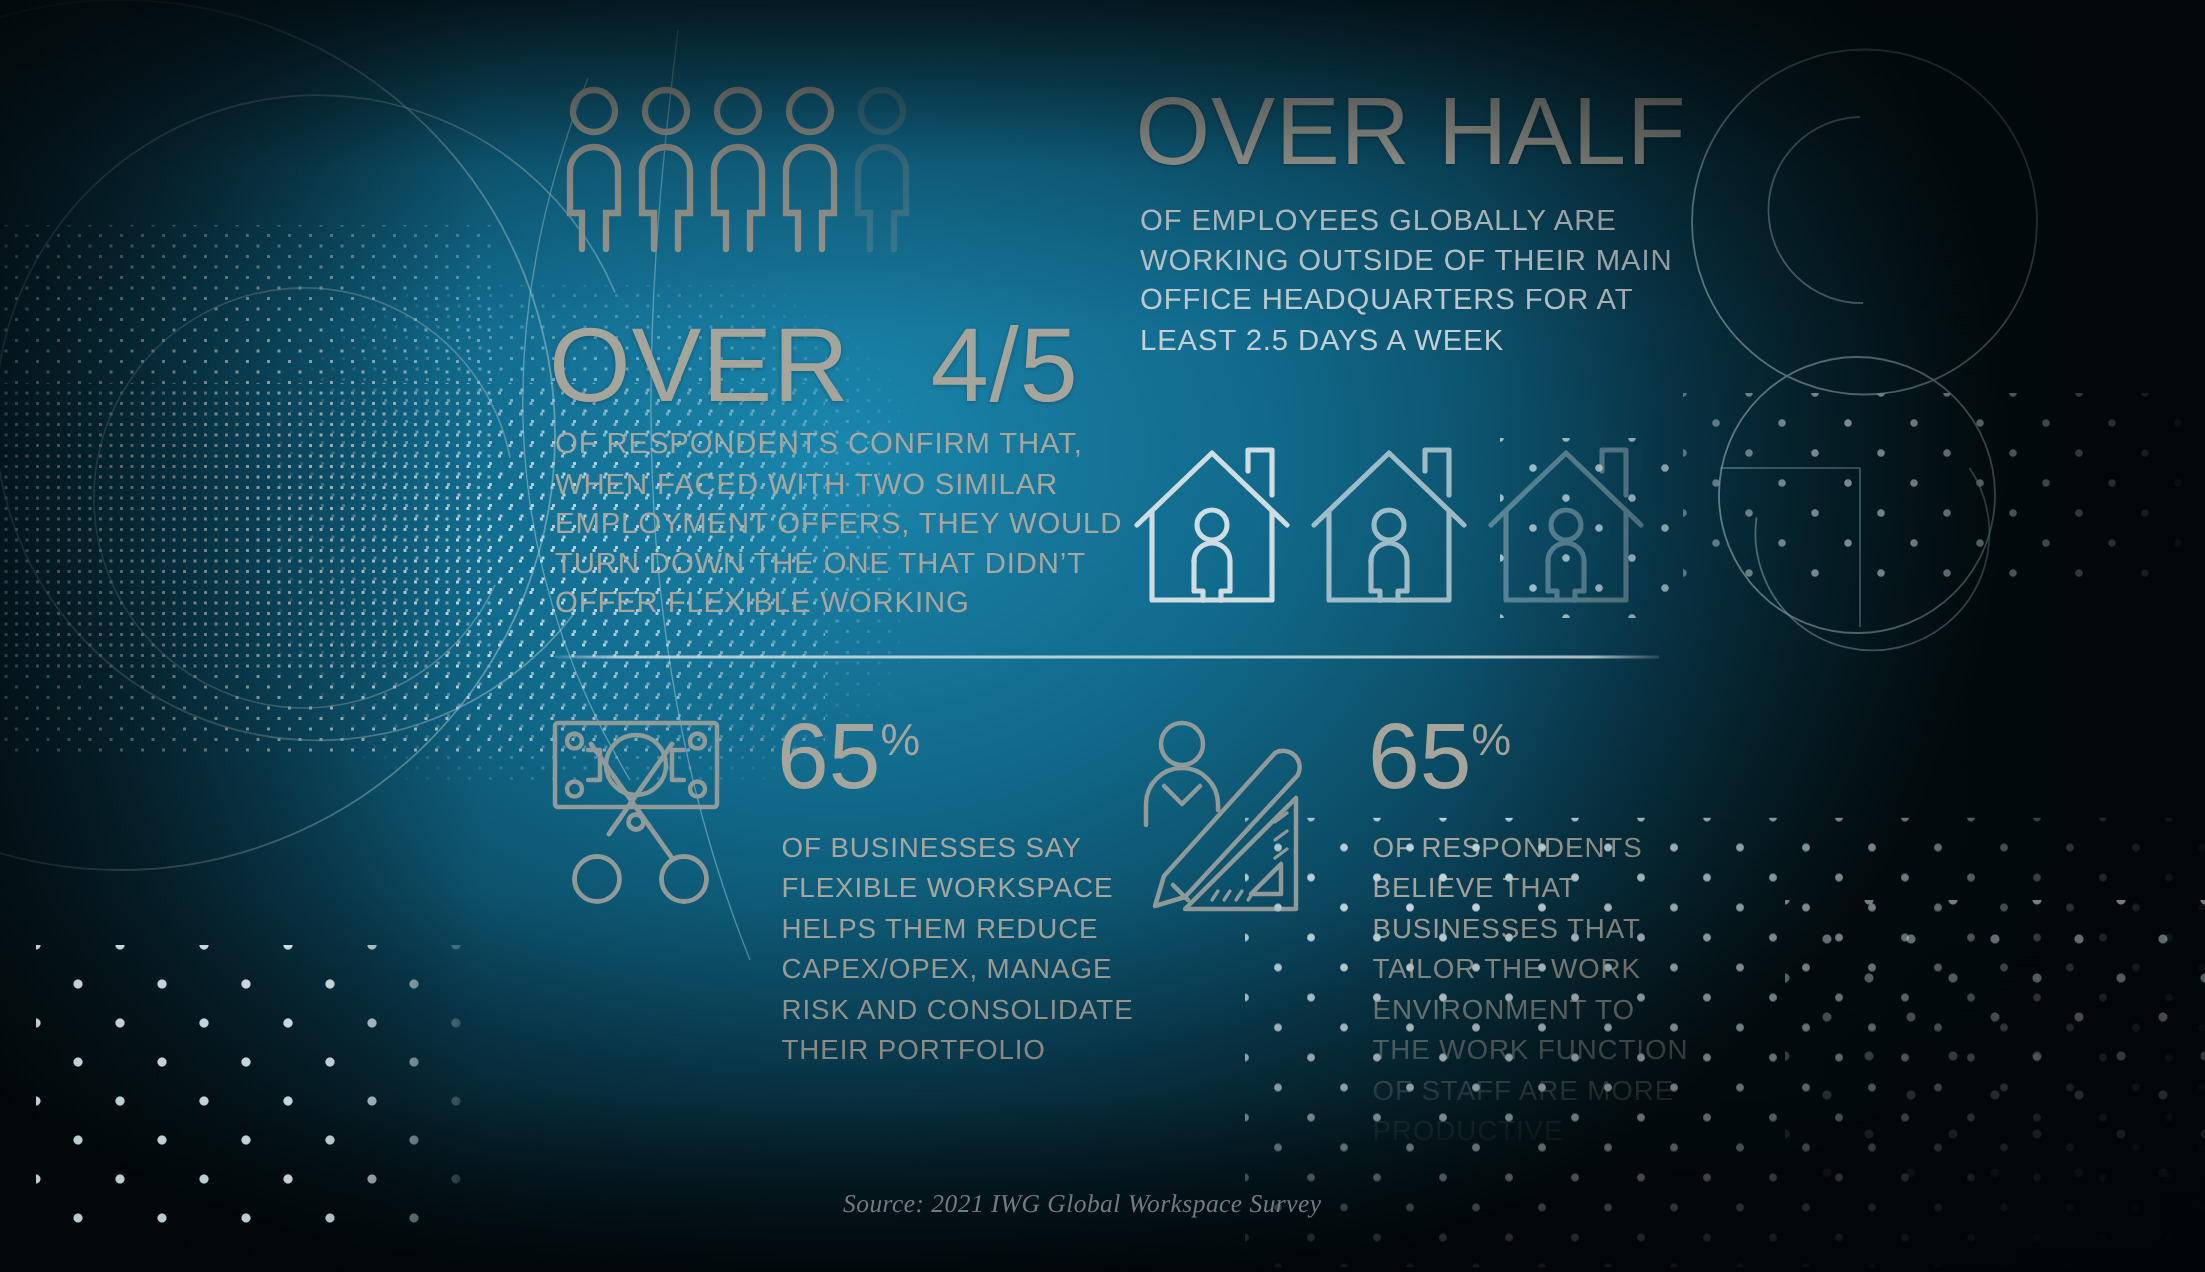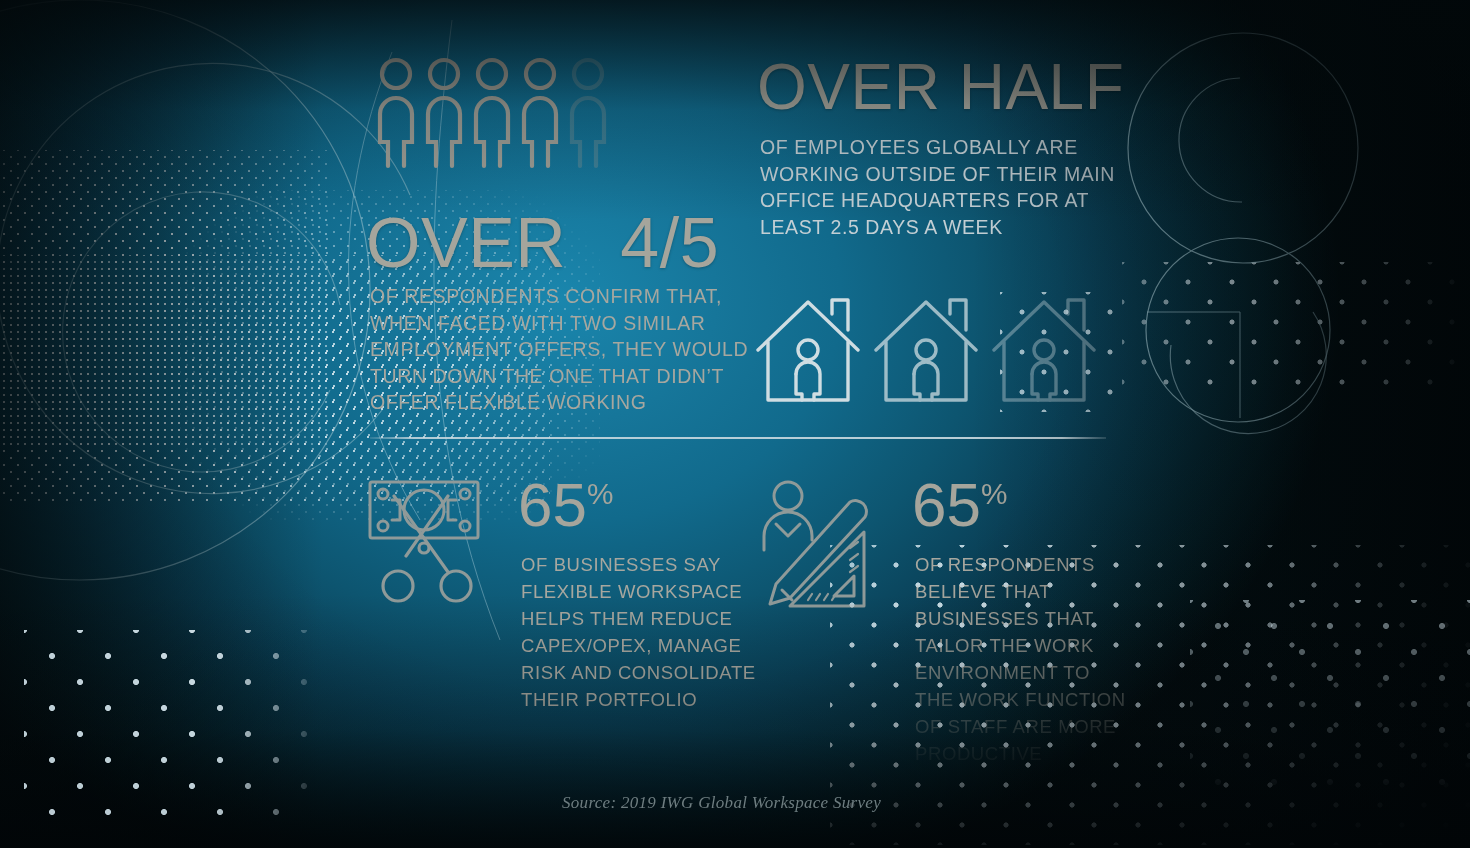--- a/index.html
+++ b/index.html
@@ -309,15 +309,15 @@
   <div class="dots mid m-br" style="left:830px;top:545px;width:640px;height:300px;opacity:0.85;"></div>
 
   <div class="bg-vig"></div>
   <div class="bg-corner"></div>
 
   <div class="dots big" style="left:1190px;top:600px;width:280px;height:200px;opacity:0.55;
        -webkit-mask-image:linear-gradient(to bottom,#000 0%,rgba(0,0,0,0.35) 60%,rgba(0,0,0,0) 100%);
        mask-image:linear-gradient(to bottom,#000 0%,rgba(0,0,0,0.35) 60%,rgba(0,0,0,0) 100%);"></div>
   <div class="dots big m-ll" style="left:24px;top:630px;width:300px;height:200px;opacity:0.9;"></div>
 
-  <div class="source" style="left:562px;top:793px;font-size:17px;">Source:  2019 IWG Global Workspace Survey</div>
+  <div class="source" style="left:562px;top:793px;font-size:17px;">Source:  2021 IWG Global Workspace Survey</div>
 
 </div>
 
 </body></html>

